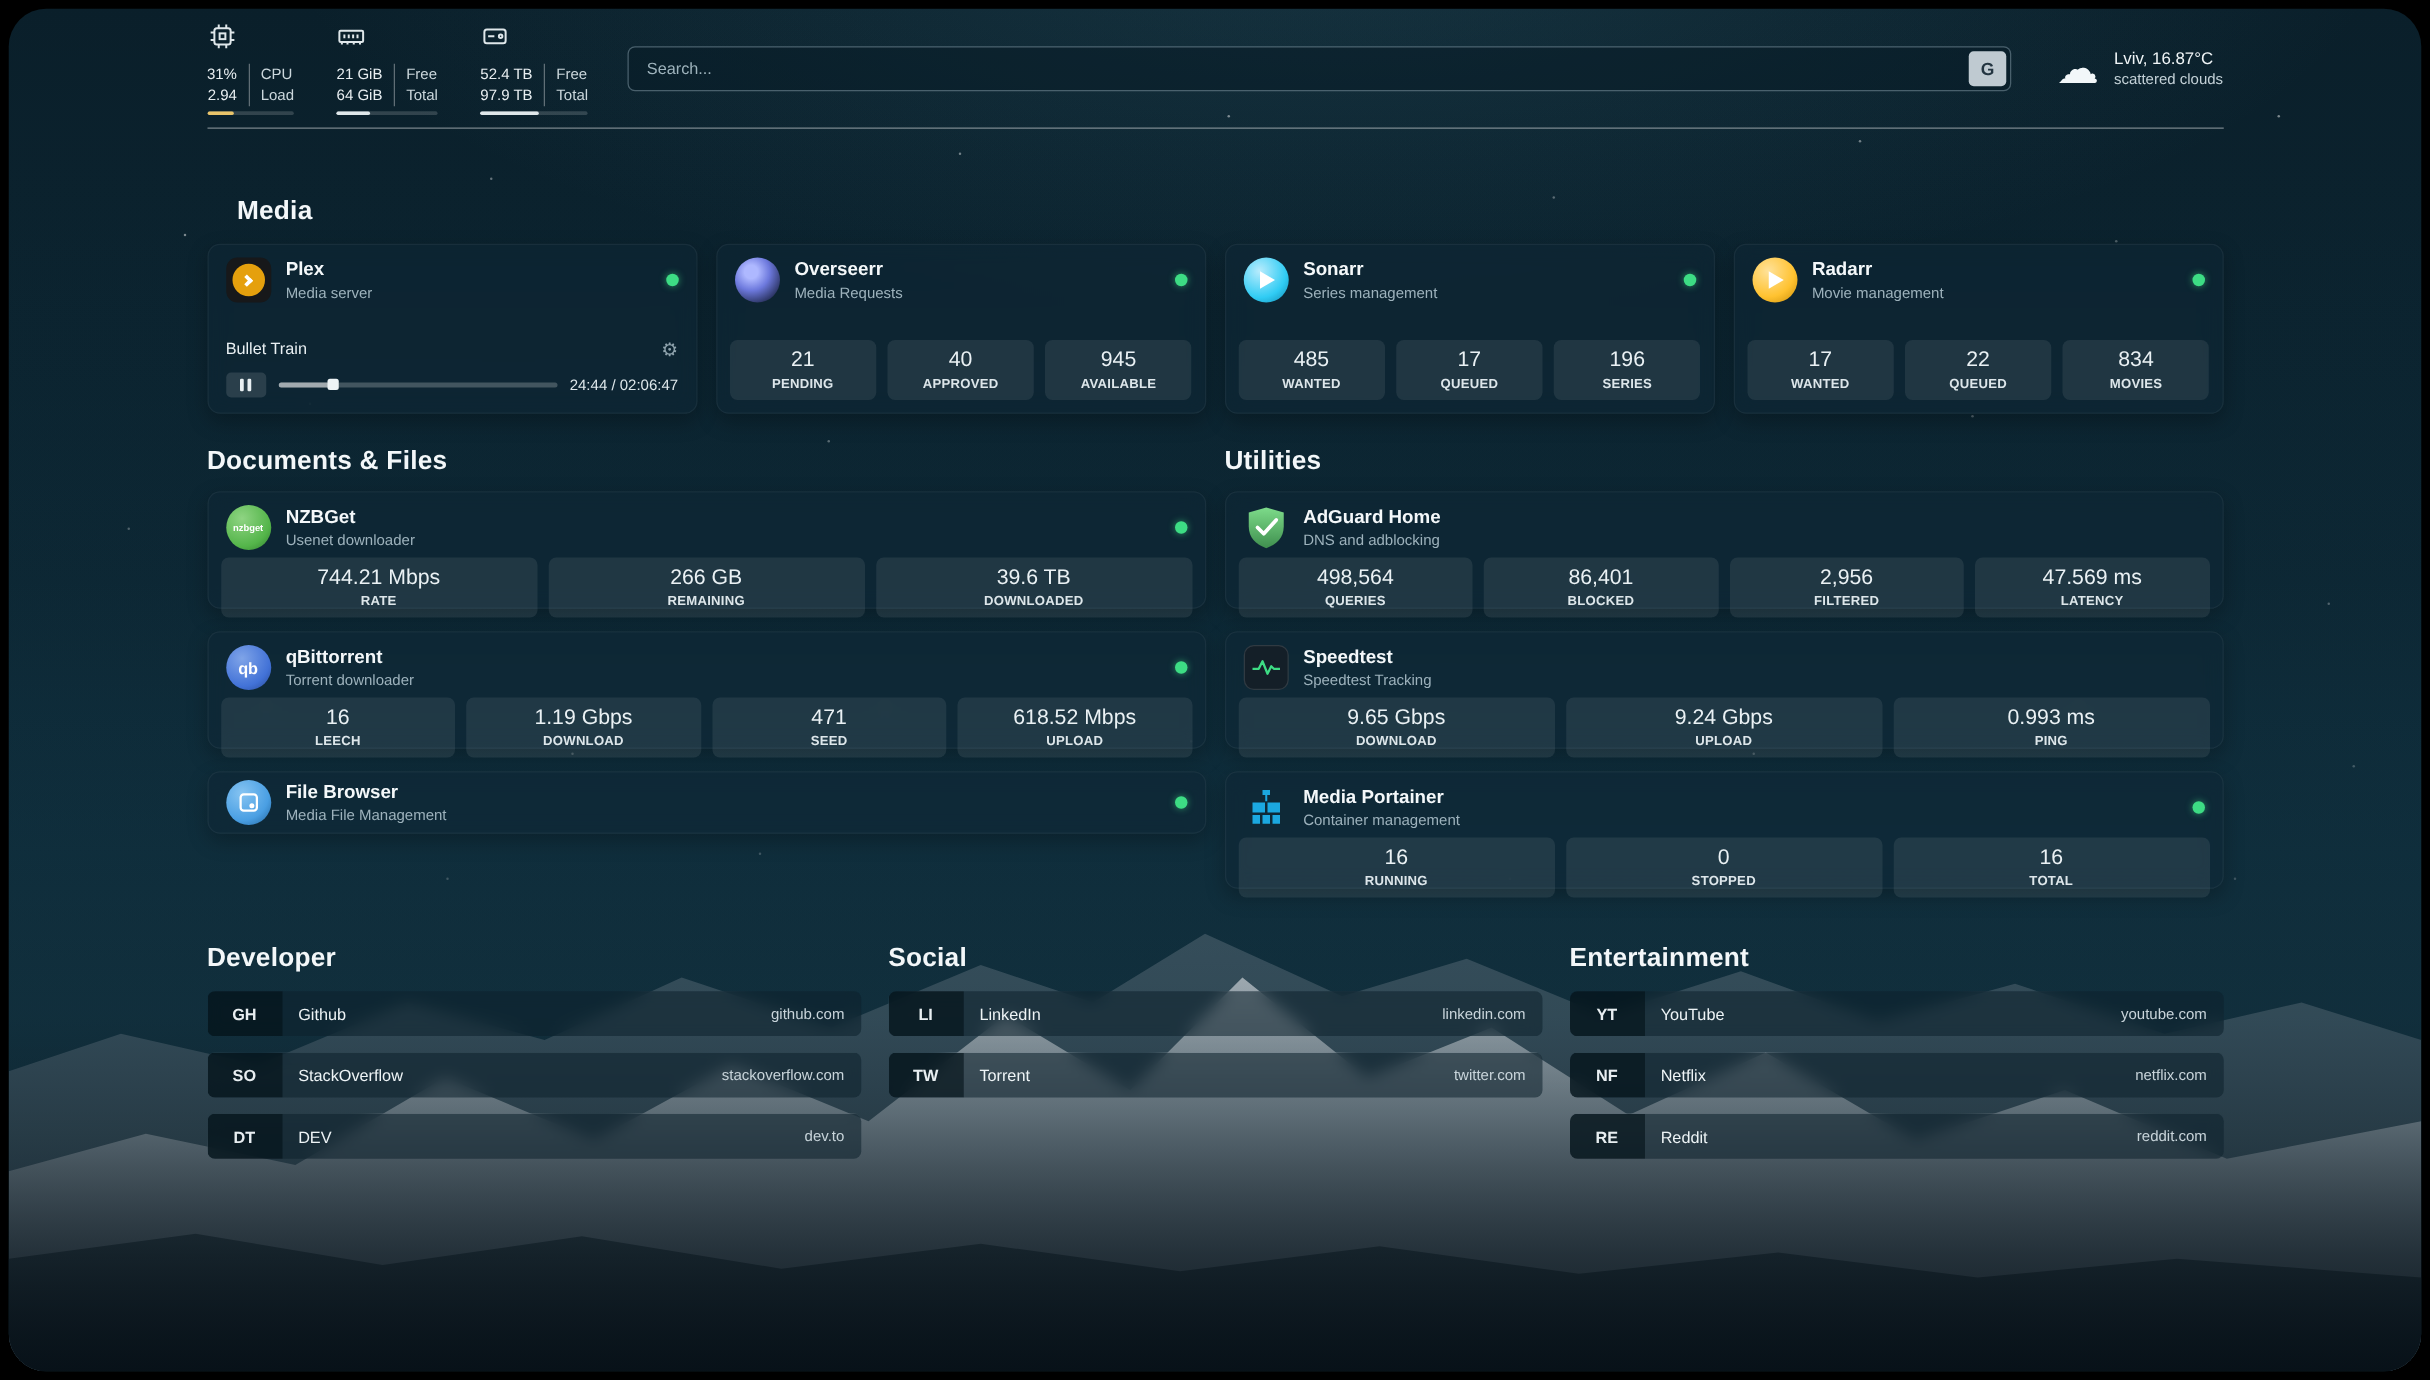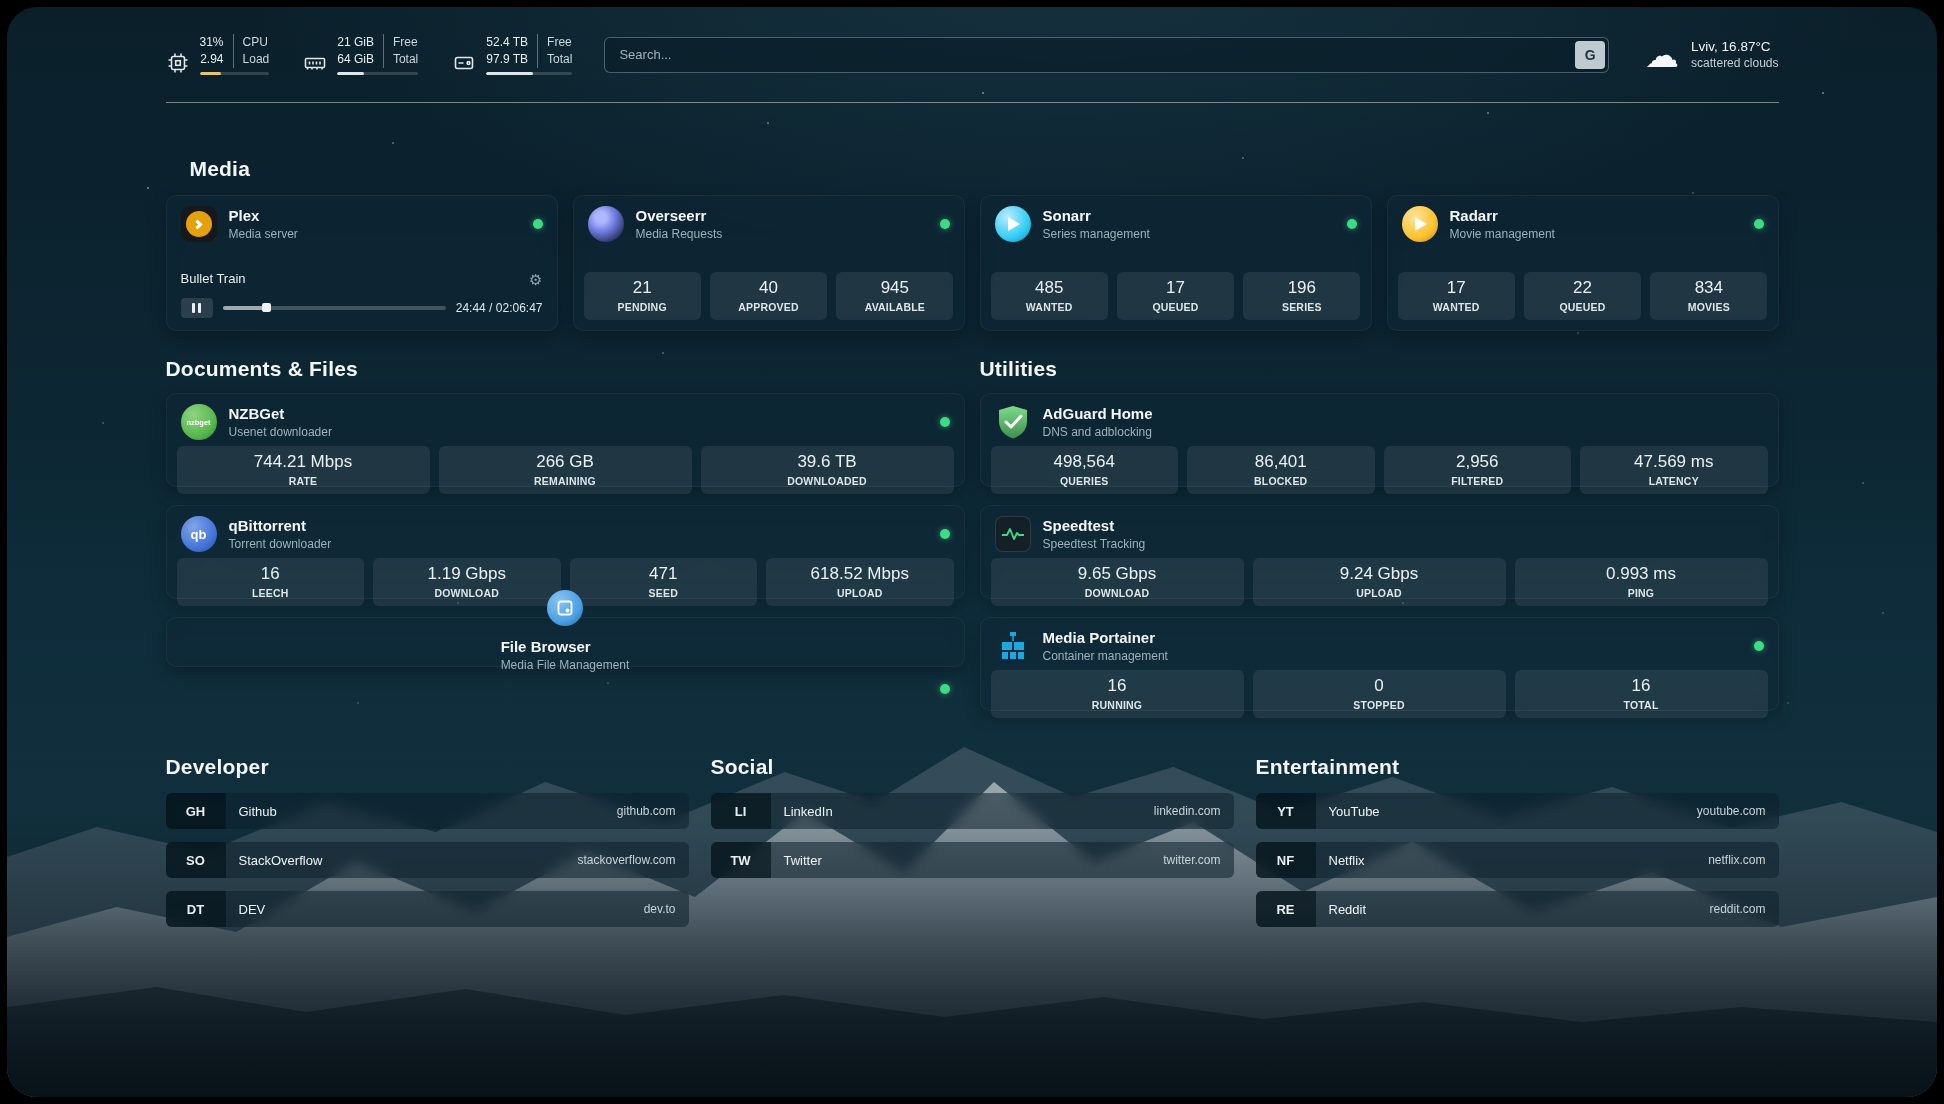--- a/index.html
+++ b/index.html
@@ -27,21 +27,21 @@
       1500px 675px rgba(255,255,255,.25), 1780px 695px rgba(255,255,255,.25); }
   .mountains { position:absolute; left:0; right:0; bottom:0; width:100%; height:480px; display:block; }
   .bg::after { content:''; position:absolute; inset:0;
                background:linear-gradient(180deg, rgba(10,32,44,0.08) 52%, rgba(12,30,40,0.30) 74%, rgba(5,14,21,0.82) 100%); }
 
   .content { position:relative; width:1613px; margin:0 auto; color:#eef4f6; }
 
   
   .topbar { height:96px; display:flex; align-items:center; border-bottom:1px solid rgba(255,255,255,0.45); }
   .monitors { display:flex; gap:34px; align-items:center; }
-  .monitor { display:flex; align-items:flex-end; gap:10px; }
+  .monitor { display:flex; align-items:flex-start; gap:10px;flex-direction:column; }
   .mon-icon { width:24px; height:24px; color:#dfe7ea; flex:none; }
   .mon-body { display:flex; flex-direction:column; }
   .mon-top { display:flex; align-items:center; }
   .mon-values { text-align:right; font-size:12px; line-height:1.4; color:#e8eef1; }
   .mon-labels { font-size:12px; line-height:1.4; color:#cbd7dc; border-left:1px solid rgba(255,255,255,0.35); padding-left:9px; margin-left:9px; }
   .mon-bar { height:3px; margin-top:4px; border-radius:2px; background:rgba(255,255,255,0.16); overflow:hidden; }
   .mon-fill { height:100%; border-radius:2px; background:var(--bar-fill,#dfe7ea); }
   .mon-fill.cpu { background:var(--cpu-bar,#e9c46a); }
 
   .searchwrap { flex:1; margin:0 36px 0 32px; position:relative; }
@@ -62,21 +62,21 @@
   .media-sec { margin-top:54px; }
   .media-sec h2 { margin-bottom:14px;margin-left:24px; }
   .row4 { display:grid; grid-template-columns:repeat(4,1fr); gap:15px; }
 
   .card { background:rgba(14,39,52,0.55); border:1px solid rgba(255,255,255,0.05); border-radius:10px;
           box-shadow:0 6px 16px rgba(0,0,0,0.25); backdrop-filter:blur(8px); display:flex; flex-direction:column; }
   .media-card { height:136px; }
   .card-md { height:94px; }
   .card-sm { height:50px; justify-content:center; }
   .card-header { display:flex; align-items:center; gap:12px; padding:10px 14px 6px; position:relative; }
-  .card-sm .card-header { padding:6px 14px;flex-direction:column; }
+  .card-sm .card-header { padding:6px 14px; }
   .app-icon { width:36px; height:36px; flex:none; display:flex; align-items:center; justify-content:center; }
   .app-title { font-size:15px; font-weight:700; color:#f4f8fa; line-height:1.25; }
   .app-sub { font-size:12px; color:#9db2bc; margin-top:1px; }
   .status-dot { width:10px; height:10px; border-radius:50%; background:var(--status-online,#3ddc84);
                 margin-left:auto; box-shadow:0 0 6px rgba(61,220,132,.6); flex:none; }
 
   .stats-row { display:flex; gap:9px; padding:0 10px 10px; margin-top:auto; }
   .stat { flex:1; background:rgba(255,255,255,0.08); border-radius:6px; padding:6px 4px 7px; text-align:center; }
   .stat-value { font-size:17px; color:#eaf1f4; line-height:1.2; white-space:nowrap; }
   .stat-label { font-size:10.5px; font-weight:700; color:#dde6ea; margin-top:3px; letter-spacing:.2px; }
@@ -558,21 +558,21 @@
 
       <section class="bm-col">
         <h2 class="sec-title">Social</h2>
         <div class="bm-row">
           <div class="bm-icon">LI</div>
           <div class="bm-name">LinkedIn</div>
           <div class="bm-url">linkedin.com</div>
         </div>
         <div class="bm-row">
           <div class="bm-icon">TW</div>
-          <div class="bm-name">Twitter</div>
+          <div class="bm-name">Torrent</div>
           <div class="bm-url">twitter.com</div>
         </div>
       </section>
 
       <section class="bm-col">
         <h2 class="sec-title">Entertainment</h2>
         <div class="bm-row">
           <div class="bm-icon">YT</div>
           <div class="bm-name">YouTube</div>
           <div class="bm-url">youtube.com</div>

